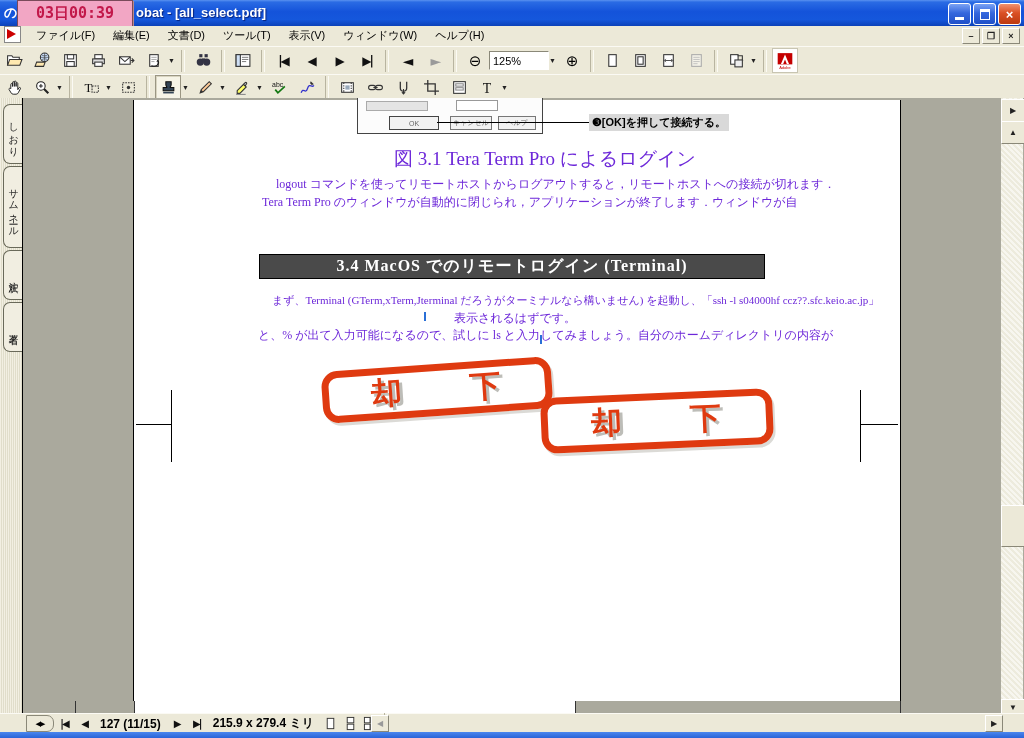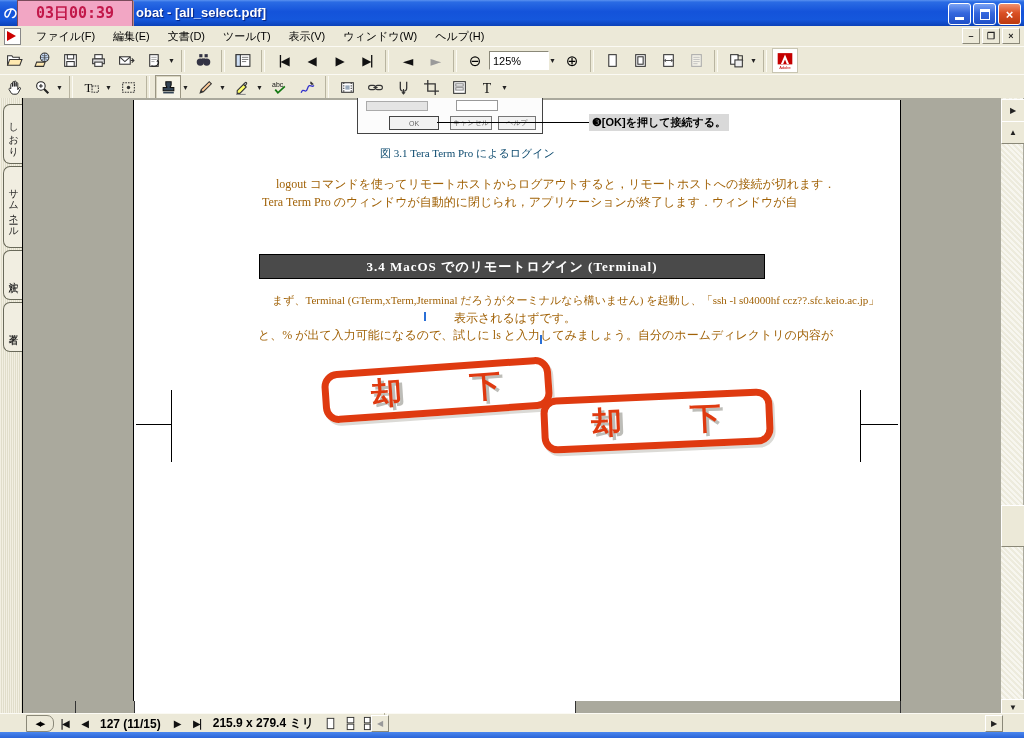--- a/index.html
+++ b/index.html
@@ -21,21 +21,21 @@
   .winbtns{position:absolute;right:3px;top:3px;display:flex;gap:2px;}
   .wbtn{width:21px;height:20px;border:1px solid #fff;border-radius:3px;
     display:flex;align-items:center;justify-content:center;color:#fff;font-weight:bold;
     background:linear-gradient(180deg,#7aa2f4,#3567dd 45%,#2050c8);font-size:11px;}
   .wbtn.close{background:linear-gradient(180deg,#f0926f,#da5024 45%,#bc3a10);font-size:13px;}
   .wbtn .mini{width:9px;height:3px;background:#fff;margin-top:9px;}
   .wbtn .rest{width:8px;height:7px;border:1px solid #fff;border-top:3px solid #fff;}
 
   
   .menubar{left:0;top:26px;width:1024px;height:20px;background:#ece9d8;
-    border-bottom:1px solid #d8d4bf;display:flex;align-items:center;}
+    border-bottom:1px solid #d8d4bf;display:flex;align-items:flex-start;}
   .appicon{width:15px;height:15px;margin:0 6px 0 4px;background:#fff;border:1px solid #888;
     position:relative;}
   .appicon::after{content:"";position:absolute;left:2px;top:2px;border-left:9px solid #c00;
     border-top:5px solid transparent;border-bottom:5px solid transparent;}
   .menuitem{padding:2px 9px;color:#000;}
   .mdibtns{position:absolute;right:4px;top:2px;display:flex;gap:2px;}
   .mdib{width:16px;height:14px;border:1px solid;border-color:#fff #8a8878 #8a8878 #fff;
     background:#ece9d8;display:flex;align-items:center;justify-content:center;
     font-size:9px;font-weight:bold;color:#222;}
 
@@ -76,30 +76,30 @@
   .dlgbox{left:357px;top:98px;width:184px;height:35px;background:#fcfcfc;
     border:1px solid #444;border-top:none;}
   .blurry{filter:blur(0.4px);}
   .dlg-combo{position:absolute;left:8px;top:3px;width:60px;height:8px;background:#e4e4e4;border:1px solid #aaa;}
   .dlg-combo2{position:absolute;left:98px;top:2px;width:40px;height:9px;background:#fff;border:1px solid #999;font-size:6px;color:#888;}
   .dlgbtn{position:absolute;top:18px;height:12px;border:1px solid #777;background:#f2f2f2;
     font-size:7px;color:#666;display:flex;align-items:center;justify-content:center;}
   .callout-line{left:437px;top:122px;width:152px;height:1px;background:#000;}
   .callout{left:589px;top:114px;background:#d9d9d9;color:#000;font-weight:bold;
     font-size:11px;padding:1px 3px;font-family:"Liberation Sans",sans-serif;}
-  .caption{left:380px;top:146px;width:330px;
-    font-family:"Liberation Serif",serif;font-size:11px;color:#0c4a6e;}
-  .para{font-family:"Liberation Serif",serif;font-size:12px;color:#a16207;
+  .caption{left:380px;top:146px;width:330px;text-align:center;
+    font-family:"Liberation Serif",serif;font-size:19px;color:#6d28d9;}
+  .para{font-family:"Liberation Serif",serif;font-size:12px;color:#6d28d9;
     line-height:17.5px;white-space:nowrap;}
   .para .indent{text-indent:14px;display:block;}
   .para span{display:block;}
   .p2l1{font-size:11px;}
   .sechead{left:259px;top:254px;width:504px;height:23px;background:#4a4a4a;
     border:1px solid #000;color:#fff;display:flex;align-items:center;justify-content:center;
-    font-family:"Liberation Serif",serif;font-weight:bold;font-size:13px;letter-spacing:1px;}
+    font-family:"Liberation Serif",serif;font-weight:bold;font-size:16px;letter-spacing:1px;}
   .stamp{border:7px solid #df3a10;border-radius:16px;color:#df3a10;
     display:flex;align-items:center;justify-content:center;
     font-weight:bold;font-size:31px;letter-spacing:2px;
     text-shadow:3px 3px 0 #bdbdb8;box-shadow:2px 3px 0 rgba(190,188,180,.55);
     font-family:"Liberation Sans",sans-serif;background:rgba(255,255,255,.0);}
   .stamp1{left:322px;top:364px;width:216px;height:38px;transform:rotate(-4deg);}
   .stamp2{left:541px;top:393px;width:218px;height:42px;transform:rotate(-2.5deg);z-index:5;}
   .cropmark{background:#000;}
   .caret{width:2px;height:9px;background:#2a6fd6;}
 

